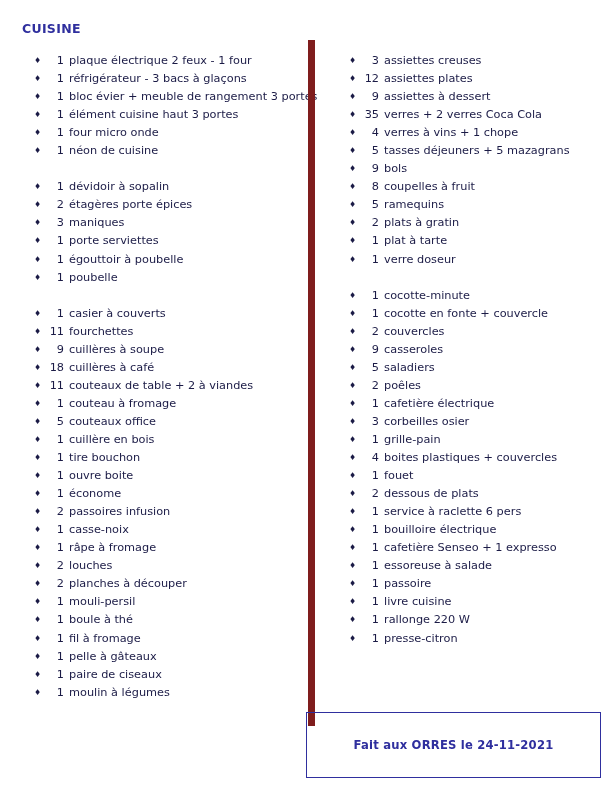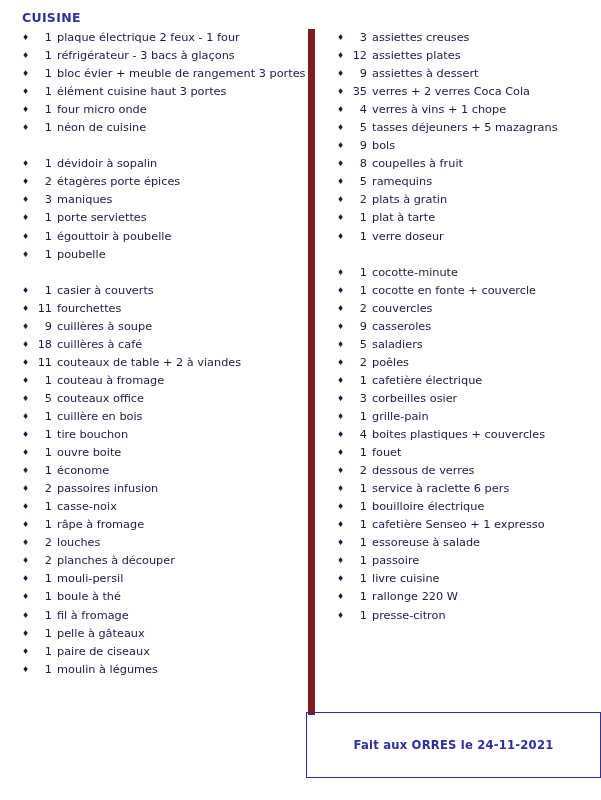--- a/index.html
+++ b/index.html
@@ -13,21 +13,21 @@
     font-family: "DejaVu Sans", sans-serif;
     color: #1b1b46;
     overflow: hidden;
     position: relative;
   }
   .page {
     position: relative;
     width: 601px;
     height: 800px;
     box-sizing: border-box;
-    padding: 8px 8px 0 8px;
+    padding: 19px 8px 0 8px;
   }
   .title {
     color: #2f2f9e;
     font-size: 12.5px;
     font-weight: bold;
     letter-spacing: 0.3px;
     margin: 2px 0 4px 14px;
   }
   .columns {
     display: flex;
@@ -45,21 +45,21 @@
     padding-right: 6px;
   }
   .col-right {
     width: 291px;
     padding-left: 22px;
     border-left: 7px solid #7f1d1d;
     min-height: 686px;
   }
   ul.items {
     list-style: none;
-    margin: 0;
+    margin: 12px;
     padding: 0;
   }
   ul.items li {
     position: relative;
     font-size: 11.3px;
     line-height: 18.05px;
     padding-left: 14px;
     white-space: nowrap;
     color: #1b1b46;
   }
@@ -177,21 +177,21 @@
           <li class="item"><span class="qty">1</span><span class="label">cocotte en fonte + couvercle</span></li>
           <li class="item"><span class="qty">2</span><span class="label">couvercles</span></li>
           <li class="item"><span class="qty">9</span><span class="label">casseroles</span></li>
           <li class="item"><span class="qty">5</span><span class="label">saladiers</span></li>
           <li class="item"><span class="qty">2</span><span class="label">poêles</span></li>
           <li class="item"><span class="qty">1</span><span class="label">cafetière électrique</span></li>
           <li class="item"><span class="qty">3</span><span class="label">corbeilles osier</span></li>
           <li class="item"><span class="qty">1</span><span class="label">grille-pain</span></li>
           <li class="item"><span class="qty">4</span><span class="label">boites plastiques + couvercles</span></li>
           <li class="item"><span class="qty">1</span><span class="label">fouet</span></li>
-          <li class="item"><span class="qty">2</span><span class="label">dessous de verres</span></li>
+          <li class="item"><span class="qty">2</span><span class="label">dessous de plats</span></li>
           <li class="item"><span class="qty">1</span><span class="label">service à raclette 6 pers</span></li>
           <li class="item"><span class="qty">1</span><span class="label">bouilloire électrique</span></li>
           <li class="item"><span class="qty">1</span><span class="label">cafetière Senseo + 1 expresso</span></li>
           <li class="item"><span class="qty">1</span><span class="label">essoreuse à salade</span></li>
           <li class="item"><span class="qty">1</span><span class="label">passoire</span></li>
           <li class="item"><span class="qty">1</span><span class="label">livre cuisine</span></li>
           <li class="item"><span class="qty">1</span><span class="label">rallonge 220 W</span></li>
           <li class="item"><span class="qty">1</span><span class="label">presse-citron</span></li>
         </ul>
     </div>

